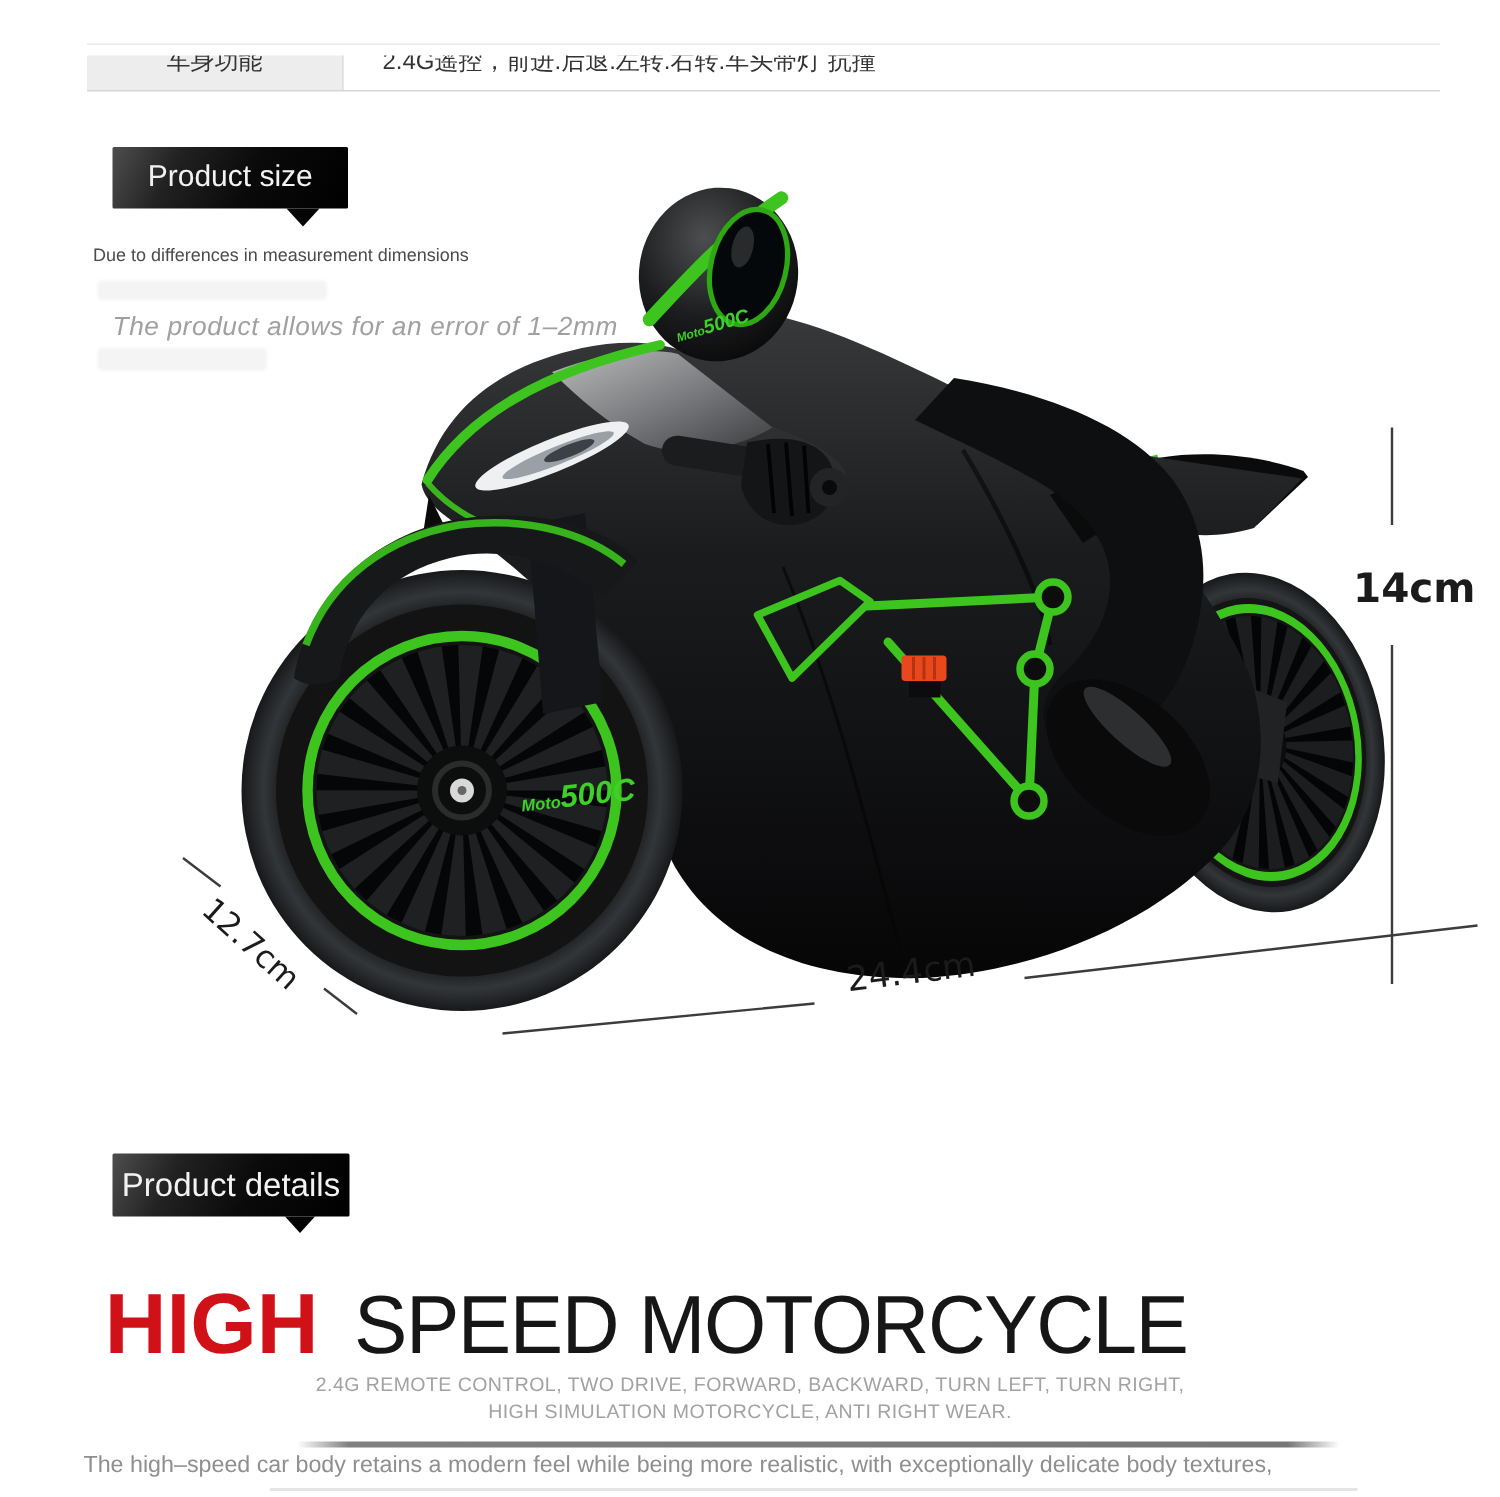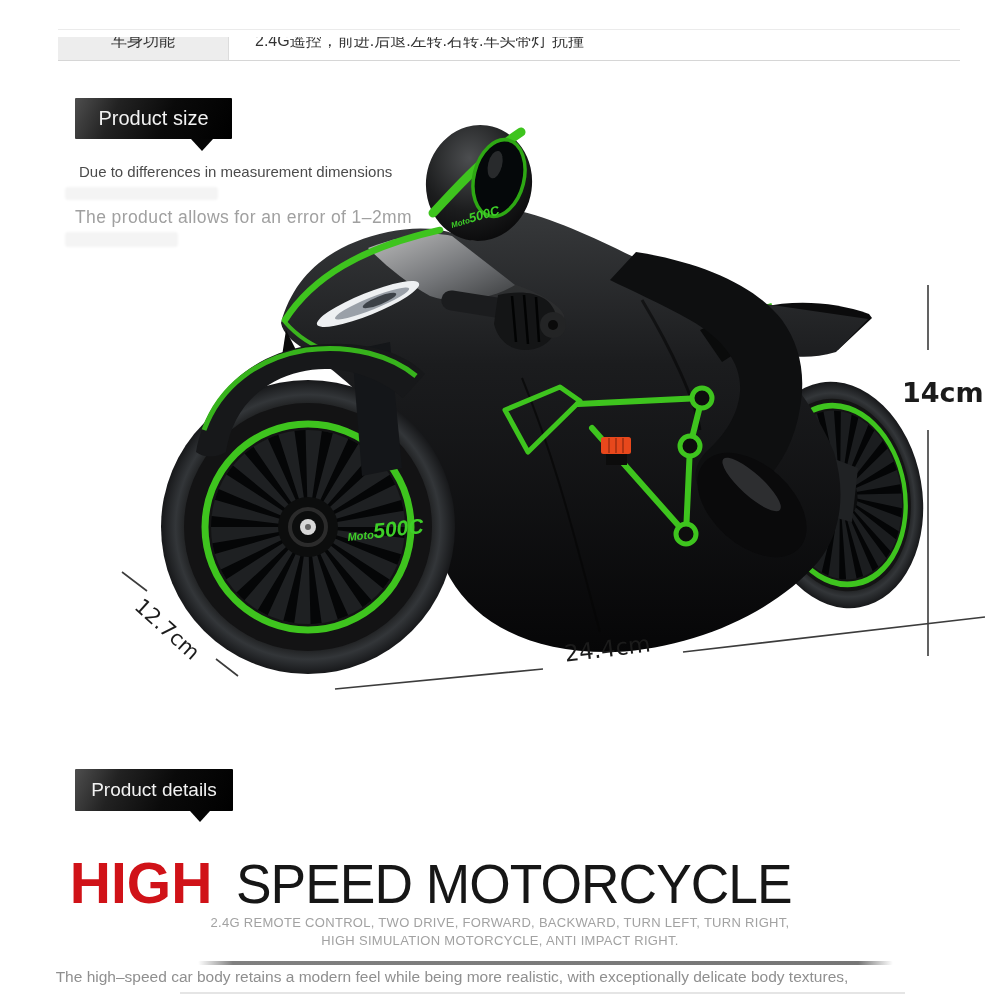--- a/index.html
+++ b/index.html
@@ -12,25 +12,25 @@
   .spec-label{width:170px;height:37px;background:#ededed;border-right:1px solid #dcdcdc;display:flex;align-items:center;justify-content:center;}
   .spec-value{flex:1;padding-left:26px;}
   .spec-line2{position:absolute;left:58px;top:29px;width:902px;height:0;border-bottom:1px solid #ebebeb;}
 
   
   .badge{position:absolute;background:linear-gradient(115deg,#4e4e4e 0%,#222 26%,#0a0a0a 58%,#000 100%);
          color:#f2f2f2;display:flex;align-items:center;justify-content:center;border-radius:1px;}
   .badge .tail{position:absolute;width:0;height:0;border-left:11px solid transparent;border-right:11px solid transparent;border-top:12px solid #050505;}
   .badge-size{left:75px;top:98px;width:157px;height:41px;font-size:20px;}
   .badge-size .tail{left:116px;top:41px;}
-  .badge-details{left:75px;top:769px;width:158px;height:42px;font-size:19px;align-items:center;}
+  .badge-details{left:75px;top:769px;width:158px;height:42px;font-size:22px;align-items:center;}
   .badge-details .tail{left:115px;top:42px;border-left-width:10px;border-right-width:10px;border-top-width:11px;}
 
-  .note1{position:absolute;left:79px;top:163px;font-size:15px;color:#4b4b4b;}
-  .note2{position:absolute;left:75px;top:207px;font-size:17.5px;color:#a0a0a0;letter-spacing:.4px;}
+  .note1{position:absolute;left:62px;top:163px;font-size:12px;color:#4b4b4b;}
+  .note2{position:absolute;left:75px;top:207px;font-size:17.5px;color:#a0a0a0;letter-spacing:.4px;font-style:italic;}
   .ghost{position:absolute;background:rgba(0,0,0,0.045);border-radius:3px;filter:blur(1px);}
   .ghost1{left:65px;top:187px;width:153px;height:13px;}
   .ghost2{left:65px;top:232px;width:113px;height:15px;}
 
   
   .art{position:absolute;left:0;top:0;width:1000px;height:760px;}
 
   .dim{position:absolute;color:#1b1b1b;font-family:"DejaVu Sans",sans-serif;}
   .dim-h{left:902px;top:377px;font-size:27px;font-weight:bold;}
   .dim-w{left:146px;top:594px;font-size:21px;transform:rotate(42deg);transform-origin:left top;}
@@ -210,17 +210,17 @@
 <div class="badge badge-details">
   <span>Product details</span>
   <span class="tail"></span>
 </div>
 
 <div class="heading">
   <span class="accent">HIGH</span>
   <span class="main">SPEED MOTORCYCLE</span>
 </div>
 <div class="tagline tag1">2.4G REMOTE CONTROL, TWO DRIVE, FORWARD, BACKWARD, TURN LEFT, TURN RIGHT,</div>
-<div class="tagline tag2">HIGH SIMULATION MOTORCYCLE, ANTI IMPACT RIGHT.</div>
+<div class="tagline tag2">HIGH SIMULATION MOTORCYCLE, ANTI RIGHT WEAR.</div>
 
 <div class="divider1"></div>
 <div class="descr">The high–speed car body retains a modern feel while being more realistic, with exceptionally delicate body textures,</div>
 <div class="divider2"></div>
 
 </body></html>

